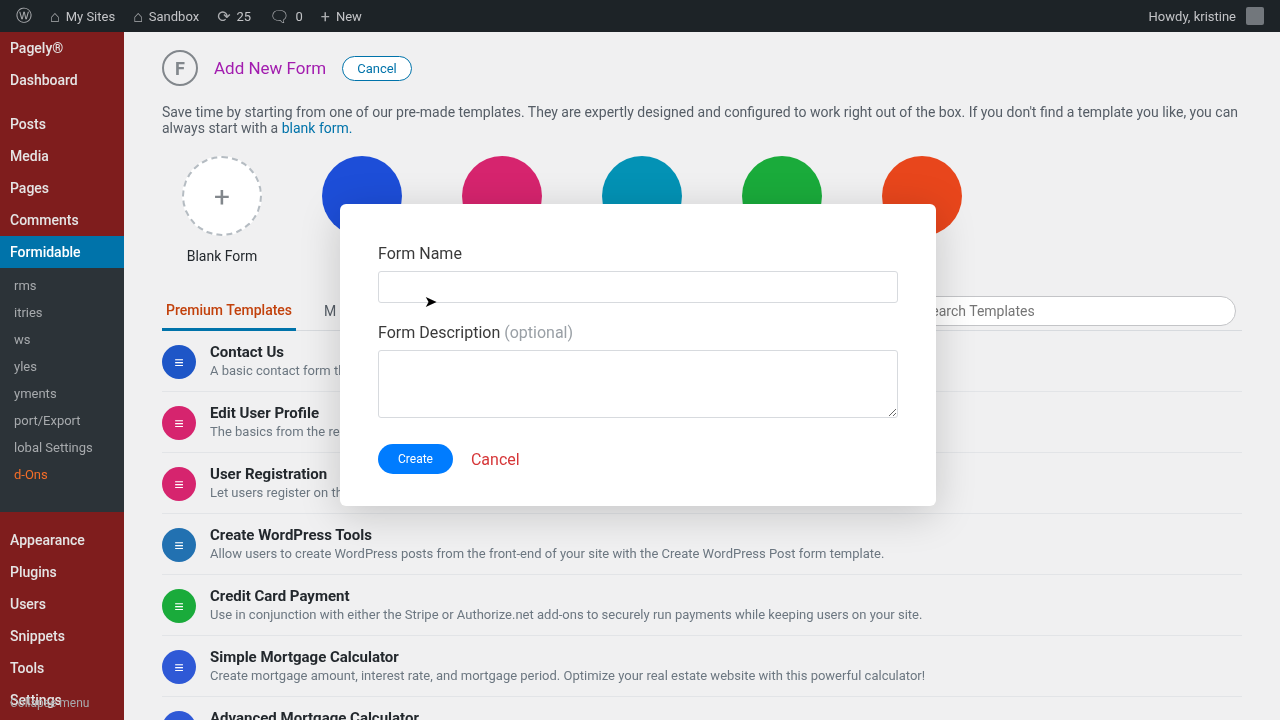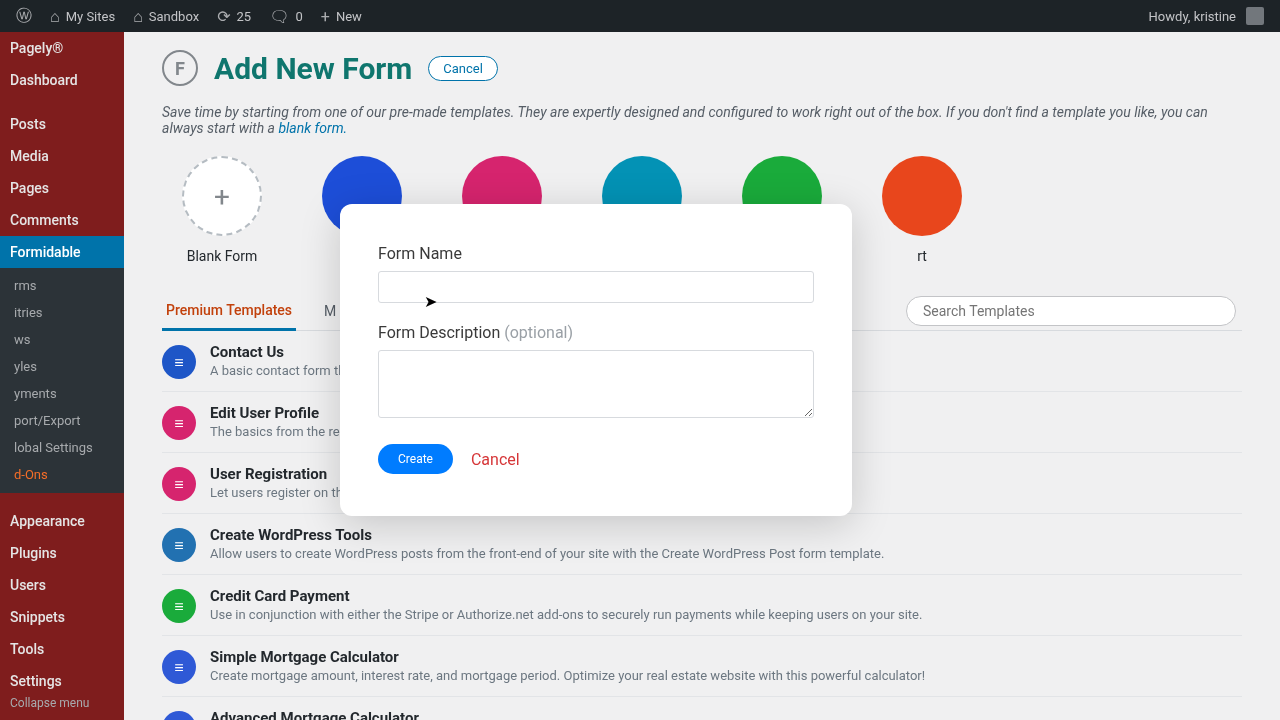--- a/index.html
+++ b/index.html
@@ -11,32 +11,32 @@
 .admin-bar-item { display: flex; align-items: center; gap: 6px; padding: 0 8px; height: 32px; cursor: pointer; }
 .admin-bar-item .ico { font-size: 16px; opacity: .85; }
 .admin-avatar { width: 18px; height: 18px; background: #72777c; border-radius: 2px; margin-left: 4px; }
 
 
 .sidebar { position: absolute; left: 0; top: 32px; bottom: 0; width: 136px; background: #7f1d1d; color: #c3c4c7; font-size: 14px; overflow: hidden; }
 .menu-item { padding: 8px 10px; cursor: pointer; white-space: nowrap; }
 .menu-item.top { font-weight: 500; color: #e5e5e5; }
 .menu-item.active { background: #0073aa; color: #fff; position: relative; }
 .menu-item.active::after { content: ""; position: absolute; right: -1px; top: 50%; transform: translateY(-50%); border: 8px solid transparent; border-right-color: #f0f0f1; }
-.submenu { background: #2c3338; padding: 4px 0 5px; }
+.submenu { background: #2c3338; padding: 4px 0 24px; }
 .submenu .menu-item { padding: 6px 14px; font-size: 13px; color: #a7aaad; }
 .submenu .menu-item.addons { color: #f56e28; }
 .collapse { position: absolute; bottom: 10px; left: 10px; font-size: 12px; color: #a7aaad; cursor: pointer; }
 
 
 .main { position: absolute; left: 124px; right: 0; top: 32px; bottom: 0; background: #f0f0f1; padding: 18px 38px; overflow: hidden; }
 .page-head { display: flex; align-items: center; gap: 16px; margin-bottom: 18px; }
 .brand-ico { width: 36px; height: 36px; border: 2px solid #82878c; border-radius: 50%; display: flex; align-items: center; justify-content: center; color: #82878c; font-weight: bold; font-size: 18px; }
-.page-title { font-size: 30px; font-weight: 700; color: #0f766e; }
+.page-title { font-size: 17px; font-weight: 400; color: #a21caf; }
 .cancel-pill { border: 1px solid #0073aa; color: #0073aa; background: #fff; border-radius: 16px; padding: 4px 14px; font-size: 13px; cursor: pointer; }
-.intro { font-style: italic; color: #555d66; font-size: 14px; margin-bottom: 20px; max-width: 1080px; }
+.intro { color: #555d66; font-size: 14px; margin-bottom: 20px; max-width: 1080px; }
 .intro a { color: #0073aa; text-decoration: none; }
 
 .circles { display: flex; gap: 60px; margin-bottom: 28px; padding-left: 20px; }
 .circle-item { display: flex; flex-direction: column; align-items: center; gap: 12px; width: 80px; }
 .circle { width: 80px; height: 80px; border-radius: 50%; display: flex; align-items: center; justify-content: center; }
 .circle.blank { border: 2px dashed #b5bcc2; color: #82878c; font-size: 28px; background: #fff; }
 .circle-label { font-size: 14px; color: #23282d; white-space: nowrap; }
 
 .tabs-row { display: flex; align-items: center; border-bottom: 1px solid #d7dade; margin-bottom: 0; padding-right: 6px; }
 .tab { padding: 10px 4px; margin-right: 24px; font-size: 14px; color: #555d66; cursor: pointer; }
@@ -44,21 +44,21 @@
 .search-box { margin-left: auto; border: 1px solid #c3c4c7; border-radius: 18px; padding: 6px 16px; font-size: 14px; color: #666; background: #fff; width: 330px; }
 
 .tpl-list { }
 .tpl-item { display: flex; align-items: flex-start; gap: 14px; padding: 12px 0; border-bottom: 1px solid #e2e4e7; }
 .tpl-ico { width: 34px; height: 34px; border-radius: 50%; display: flex; align-items: center; justify-content: center; color: #fff; flex-shrink: 0; margin-top: 2px; }
 .tpl-title { font-size: 15px; font-weight: 700; color: #23282d; }
 .tpl-desc { font-size: 13px; color: #6c7781; margin-top: 2px; }
 
 
 .modal-backdrop { position: absolute; inset: 0; }
-.modal { position: absolute; left: 340px; top: 204px; width: 512px; background: #fff; border-radius: 12px; box-shadow: 0 8px 40px rgba(0,0,0,.18); padding: 40px 38px 42px; }
+.modal { position: absolute; left: 340px; top: 204px; width: 596px; background: #fff; border-radius: 6px; box-shadow: 0 8px 40px rgba(0,0,0,.18); padding: 40px 38px 32px; }
 .modal label { display: block; font-size: 16px; color: #3a3a3a; margin-bottom: 8px; }
 .optional { color: #9aa0a6; font-weight: 400; }
 .modal input[type=text] { width: 100%; height: 32px; border: 1px solid #d7dade; border-radius: 3px; padding: 4px 8px; font-size: 14px; margin-bottom: 20px; }
 .modal textarea { width: 100%; height: 68px; border: 1px solid #d7dade; border-radius: 3px; padding: 6px 8px; font-size: 14px; resize: both; margin-bottom: 22px; }
 .modal-actions { display: flex; align-items: center; gap: 18px; }
 .btn-create { background: #0d6efd; background: #1a8cff; background: #0073ea; color: #fff; border: none; border-radius: 18px; padding: 8px 20px; font-size: 12px; cursor: pointer; }
 .btn-create { background: #007cff; }
 .btn-cancel { color: #d63638; font-size: 16px; cursor: pointer; }
 
 .cursor { position: absolute; left: 424px; top: 292px; font-size: 16px; color: #000; pointer-events:none; }

